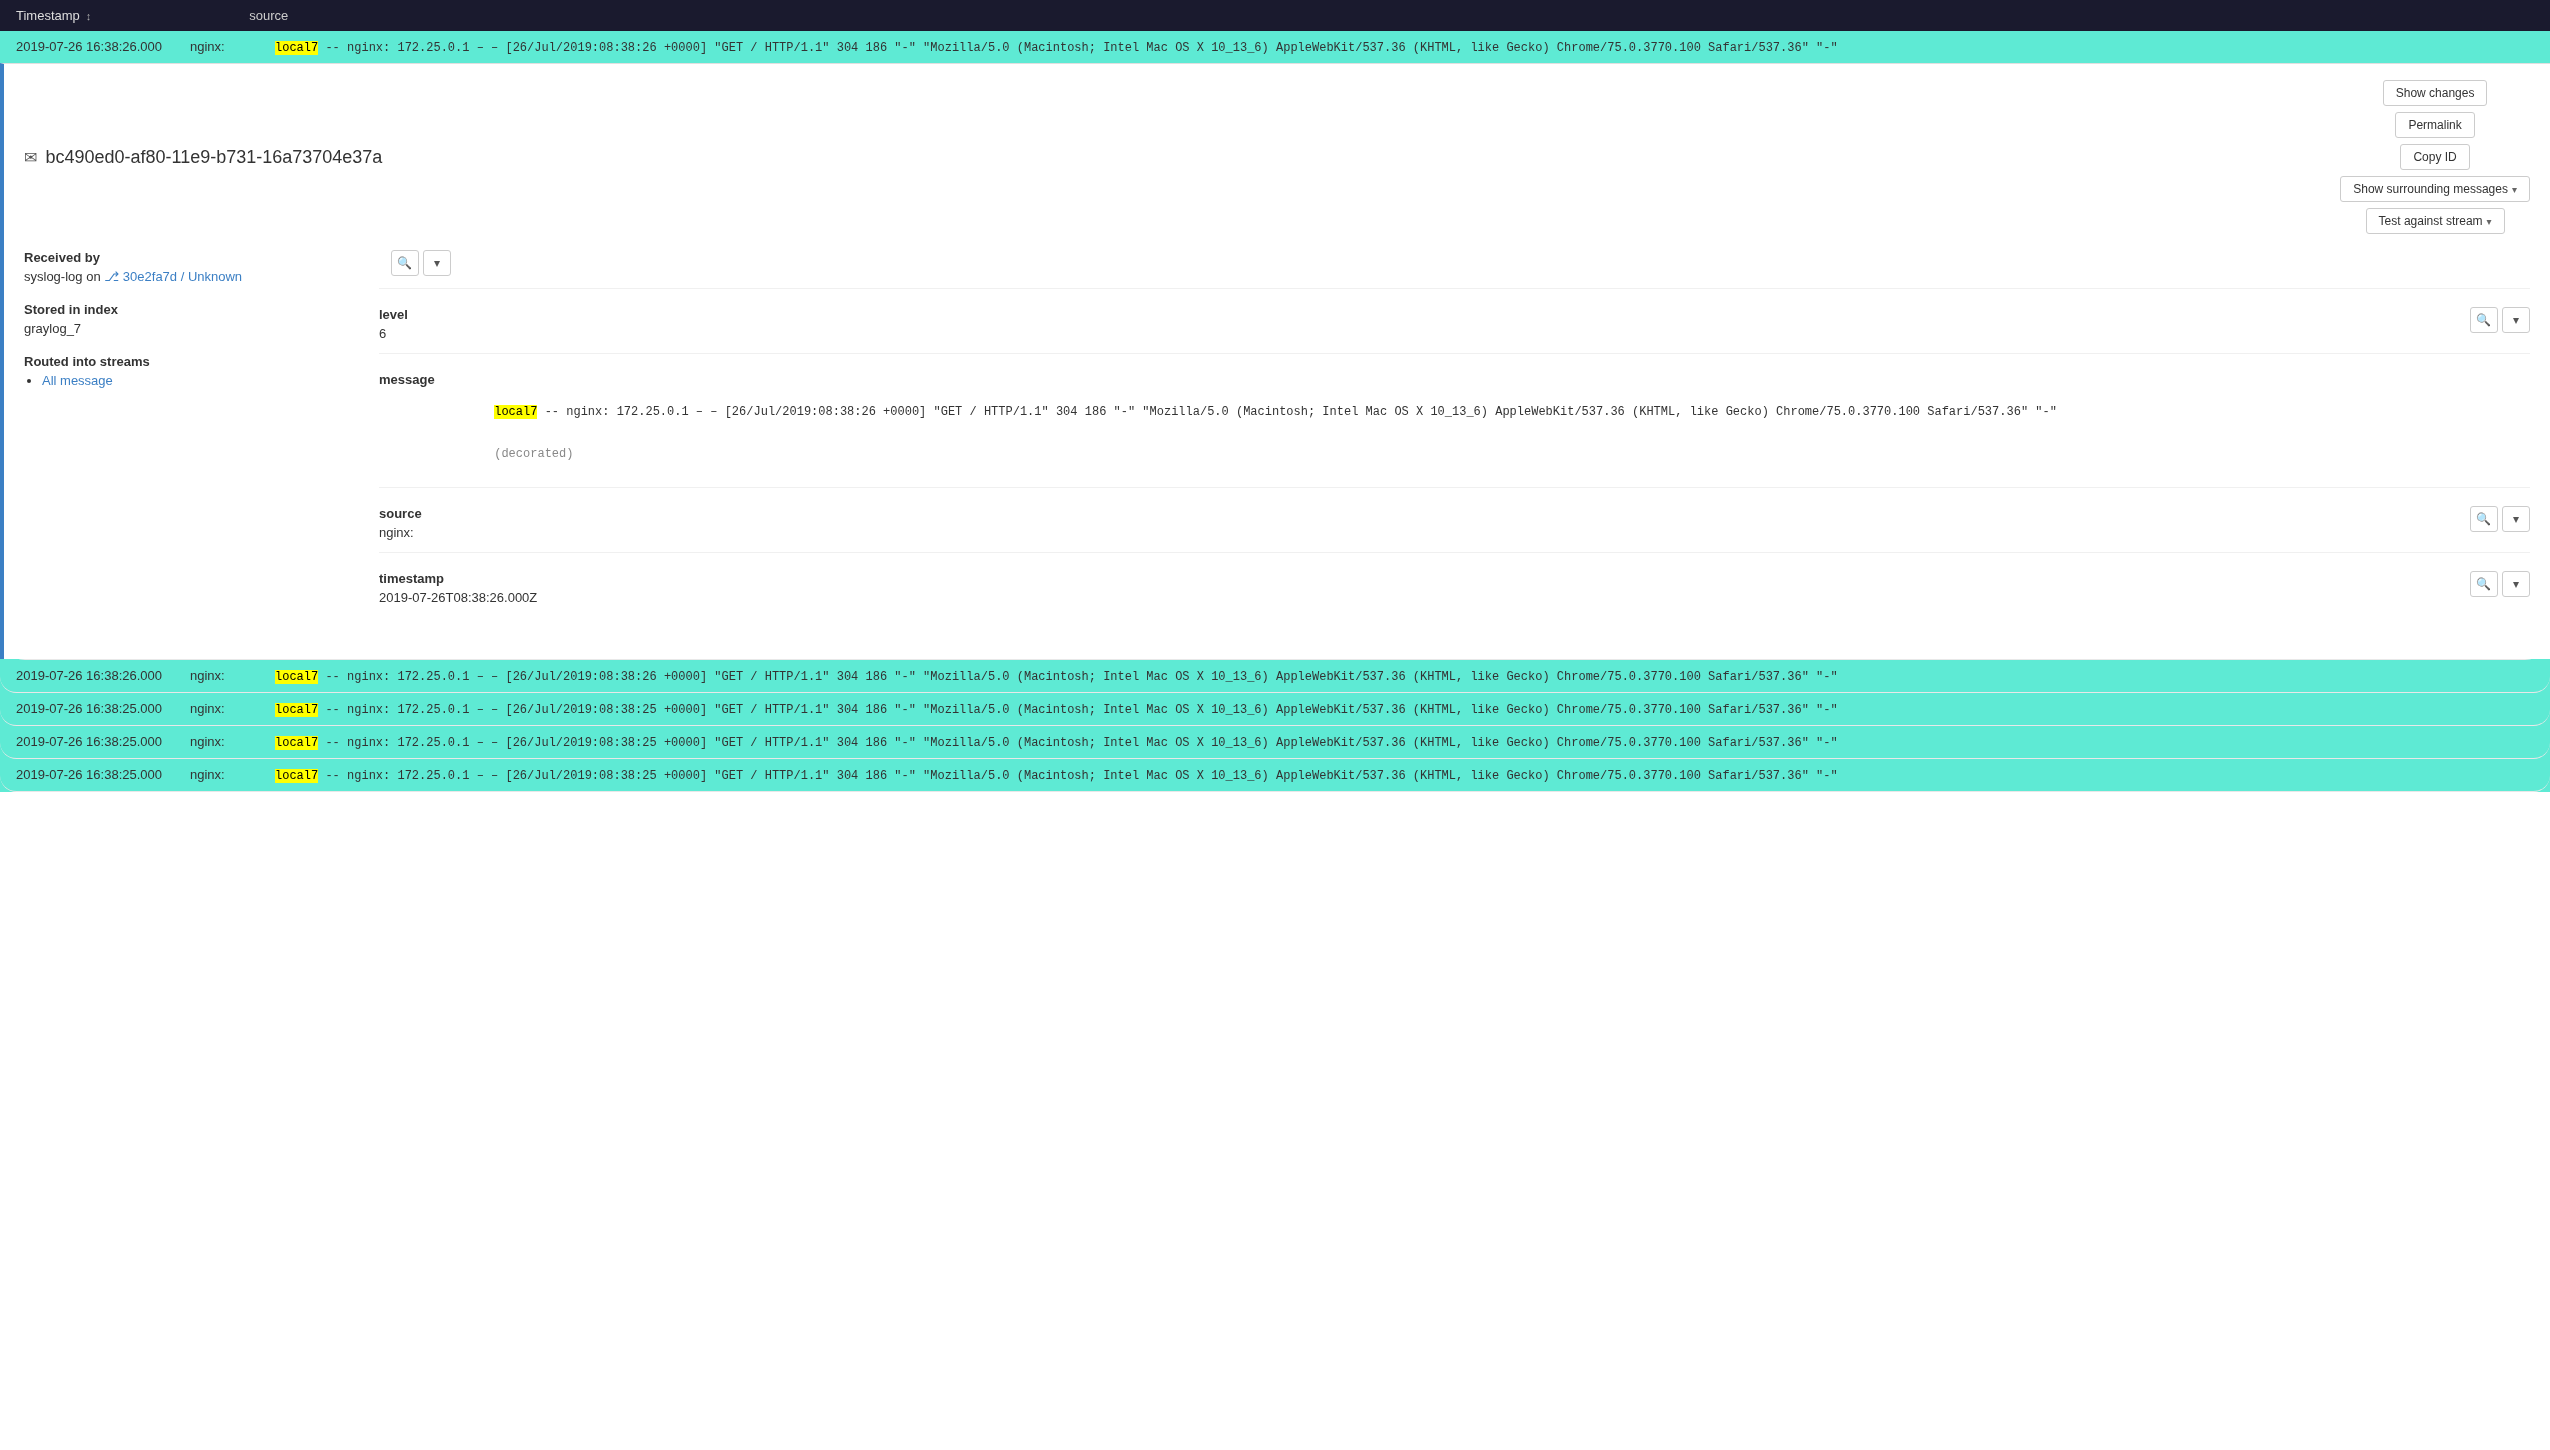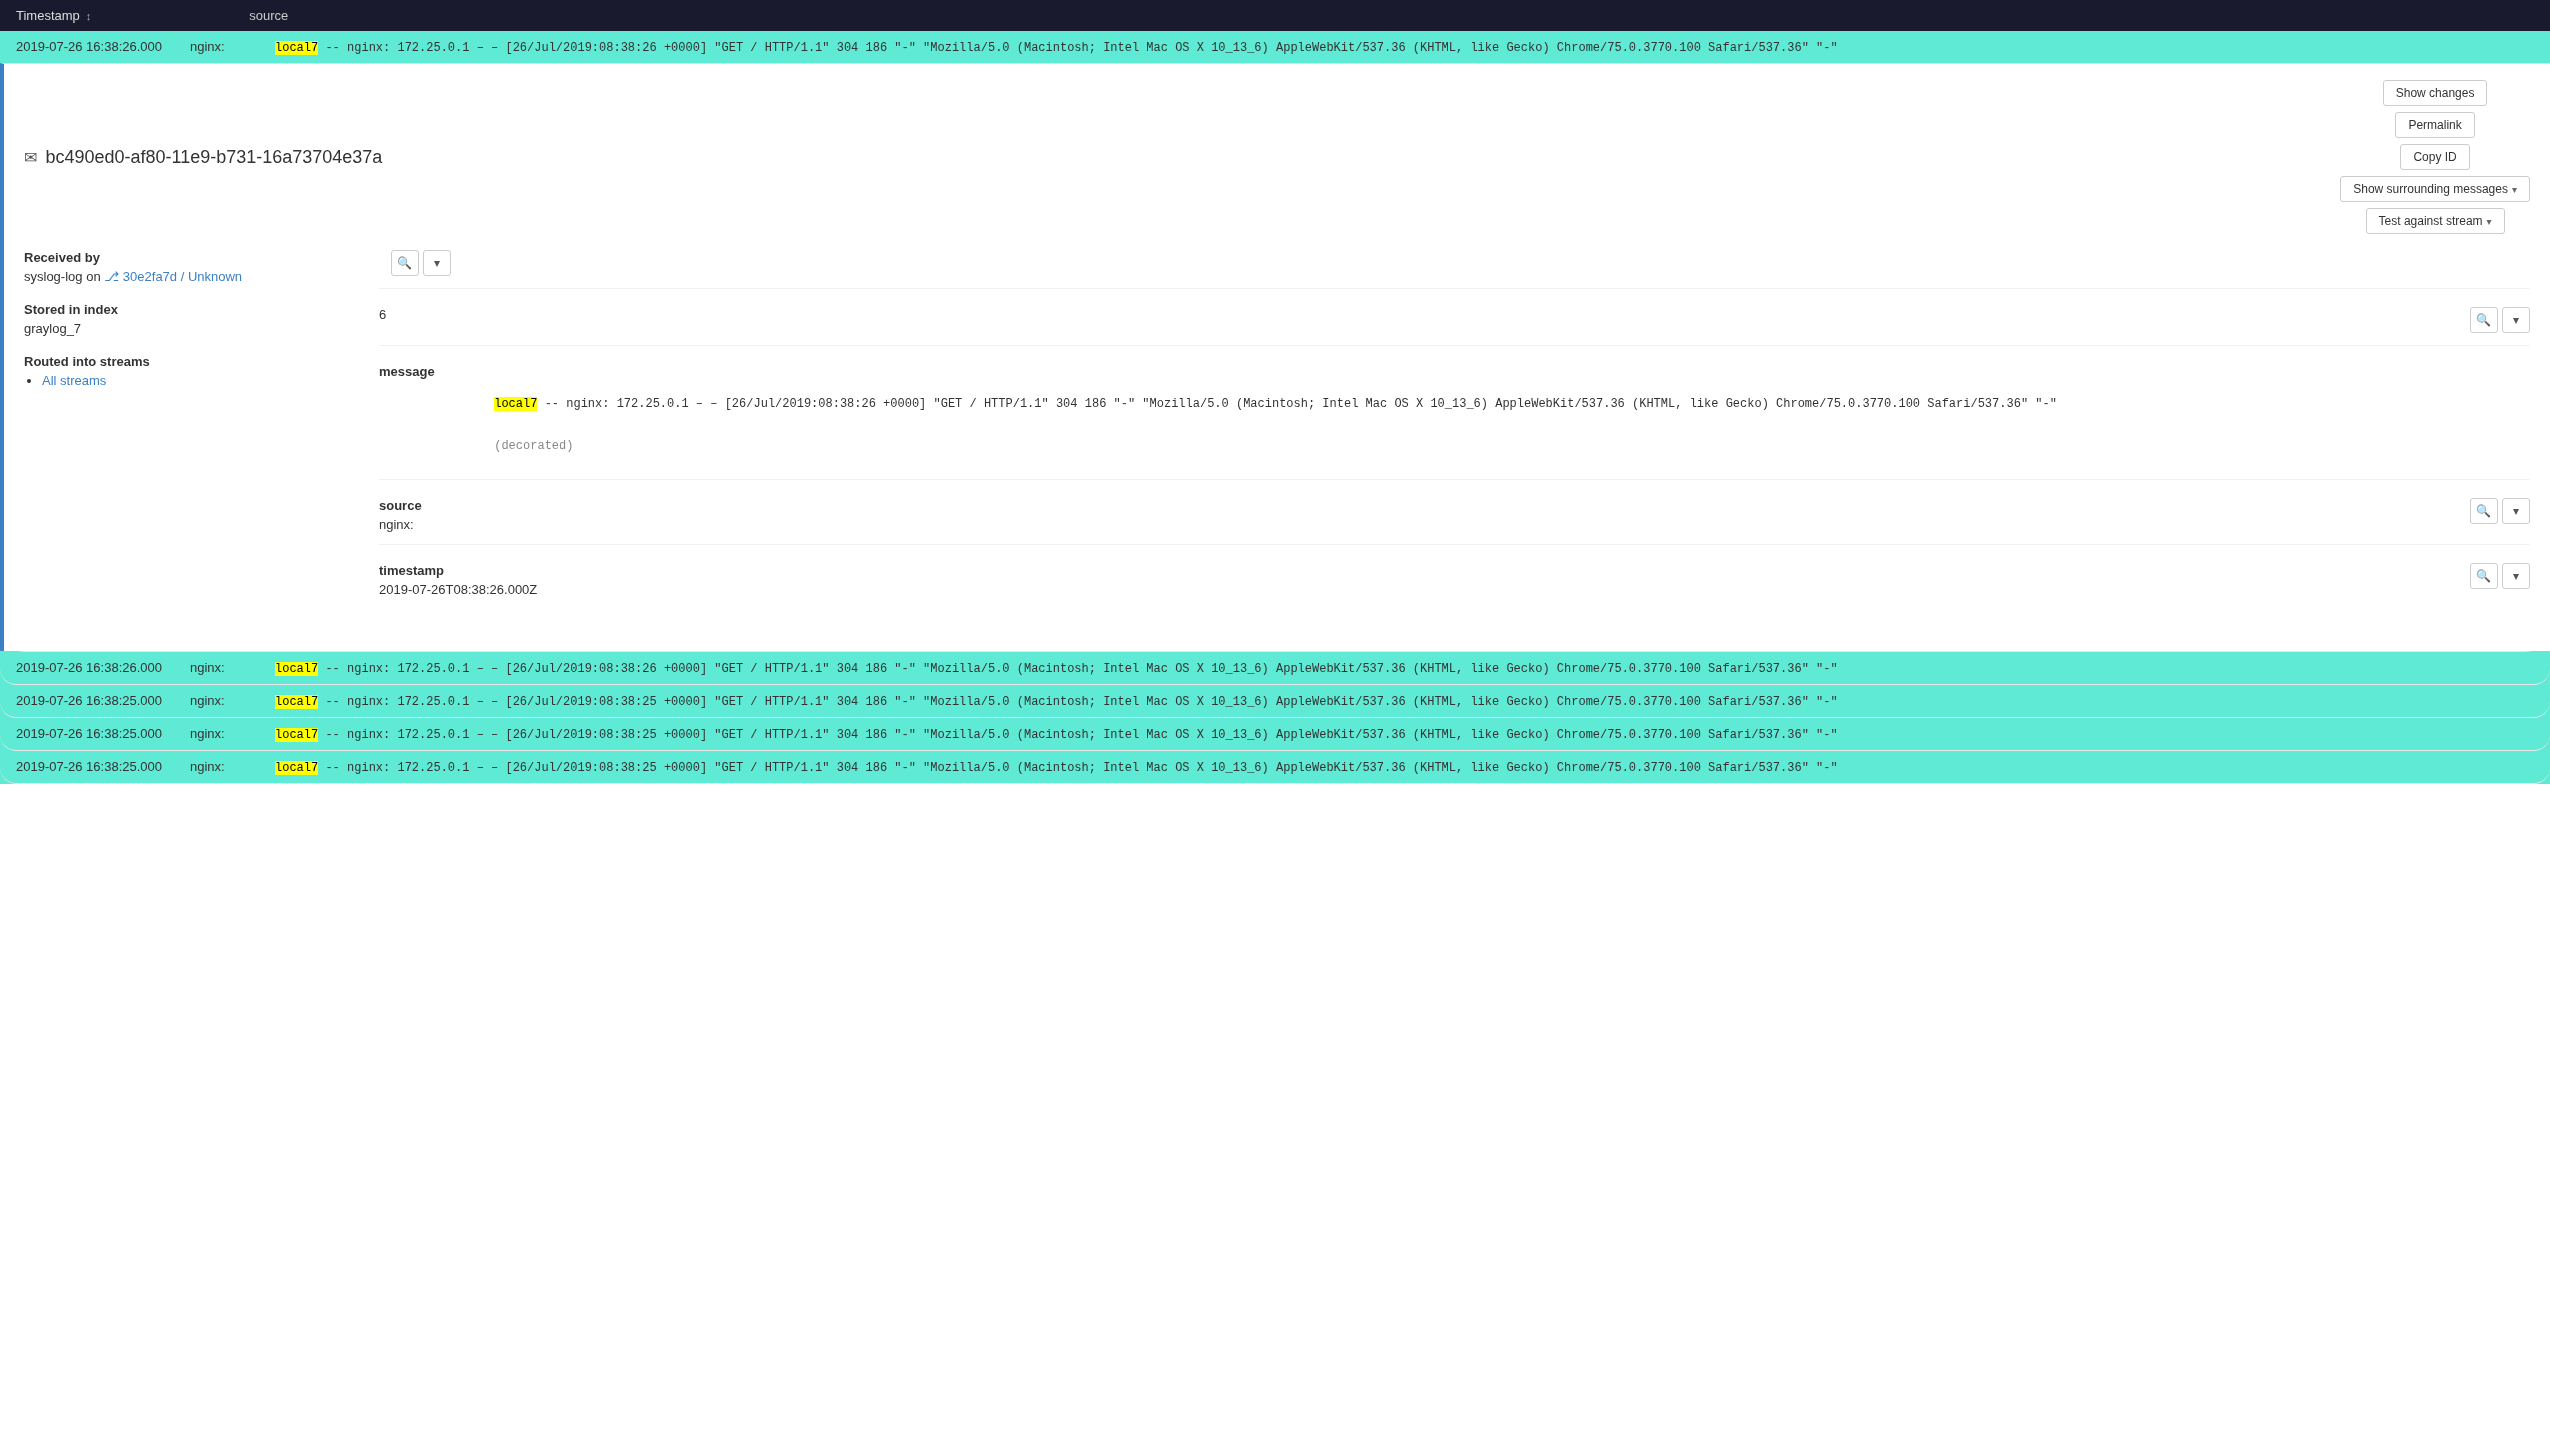--- a/index.html
+++ b/index.html
@@ -283,39 +283,40 @@
           <div class="field-group">
             <div class="field-label">Stored in index</div>
             <div class="field-value">graylog_7</div>
           </div>
 
           <div class="field-group">
             <div class="field-label">Routed into streams</div>
             <div class="field-value">
               <ul class="stream-list">
                 <li>
-                  <a href="#">All streams</a>
+                  <a href="#">All message</a>
                 </li>
               </ul>
             </div>
           </div>
 
         </div>
 
         <div class="detail-right">
 
           <div class="right-field">
             <div class="right-field-actions">
               <button class="icon-btn">🔍</button>
               <button class="icon-btn btn-dropdown">▾</button>
             </div>
           </div>
 
           <div class="right-field">
             <div class="right-field-content">
+              <div class="field-label">level</div>
               <div class="field-value">6</div>
             </div>
             <div class="right-field-actions">
               <button class="icon-btn">🔍</button>
               <button class="icon-btn btn-dropdown">▾</button>
             </div>
           </div>
 
           <div class="right-field">
             <div class="right-field-content">

